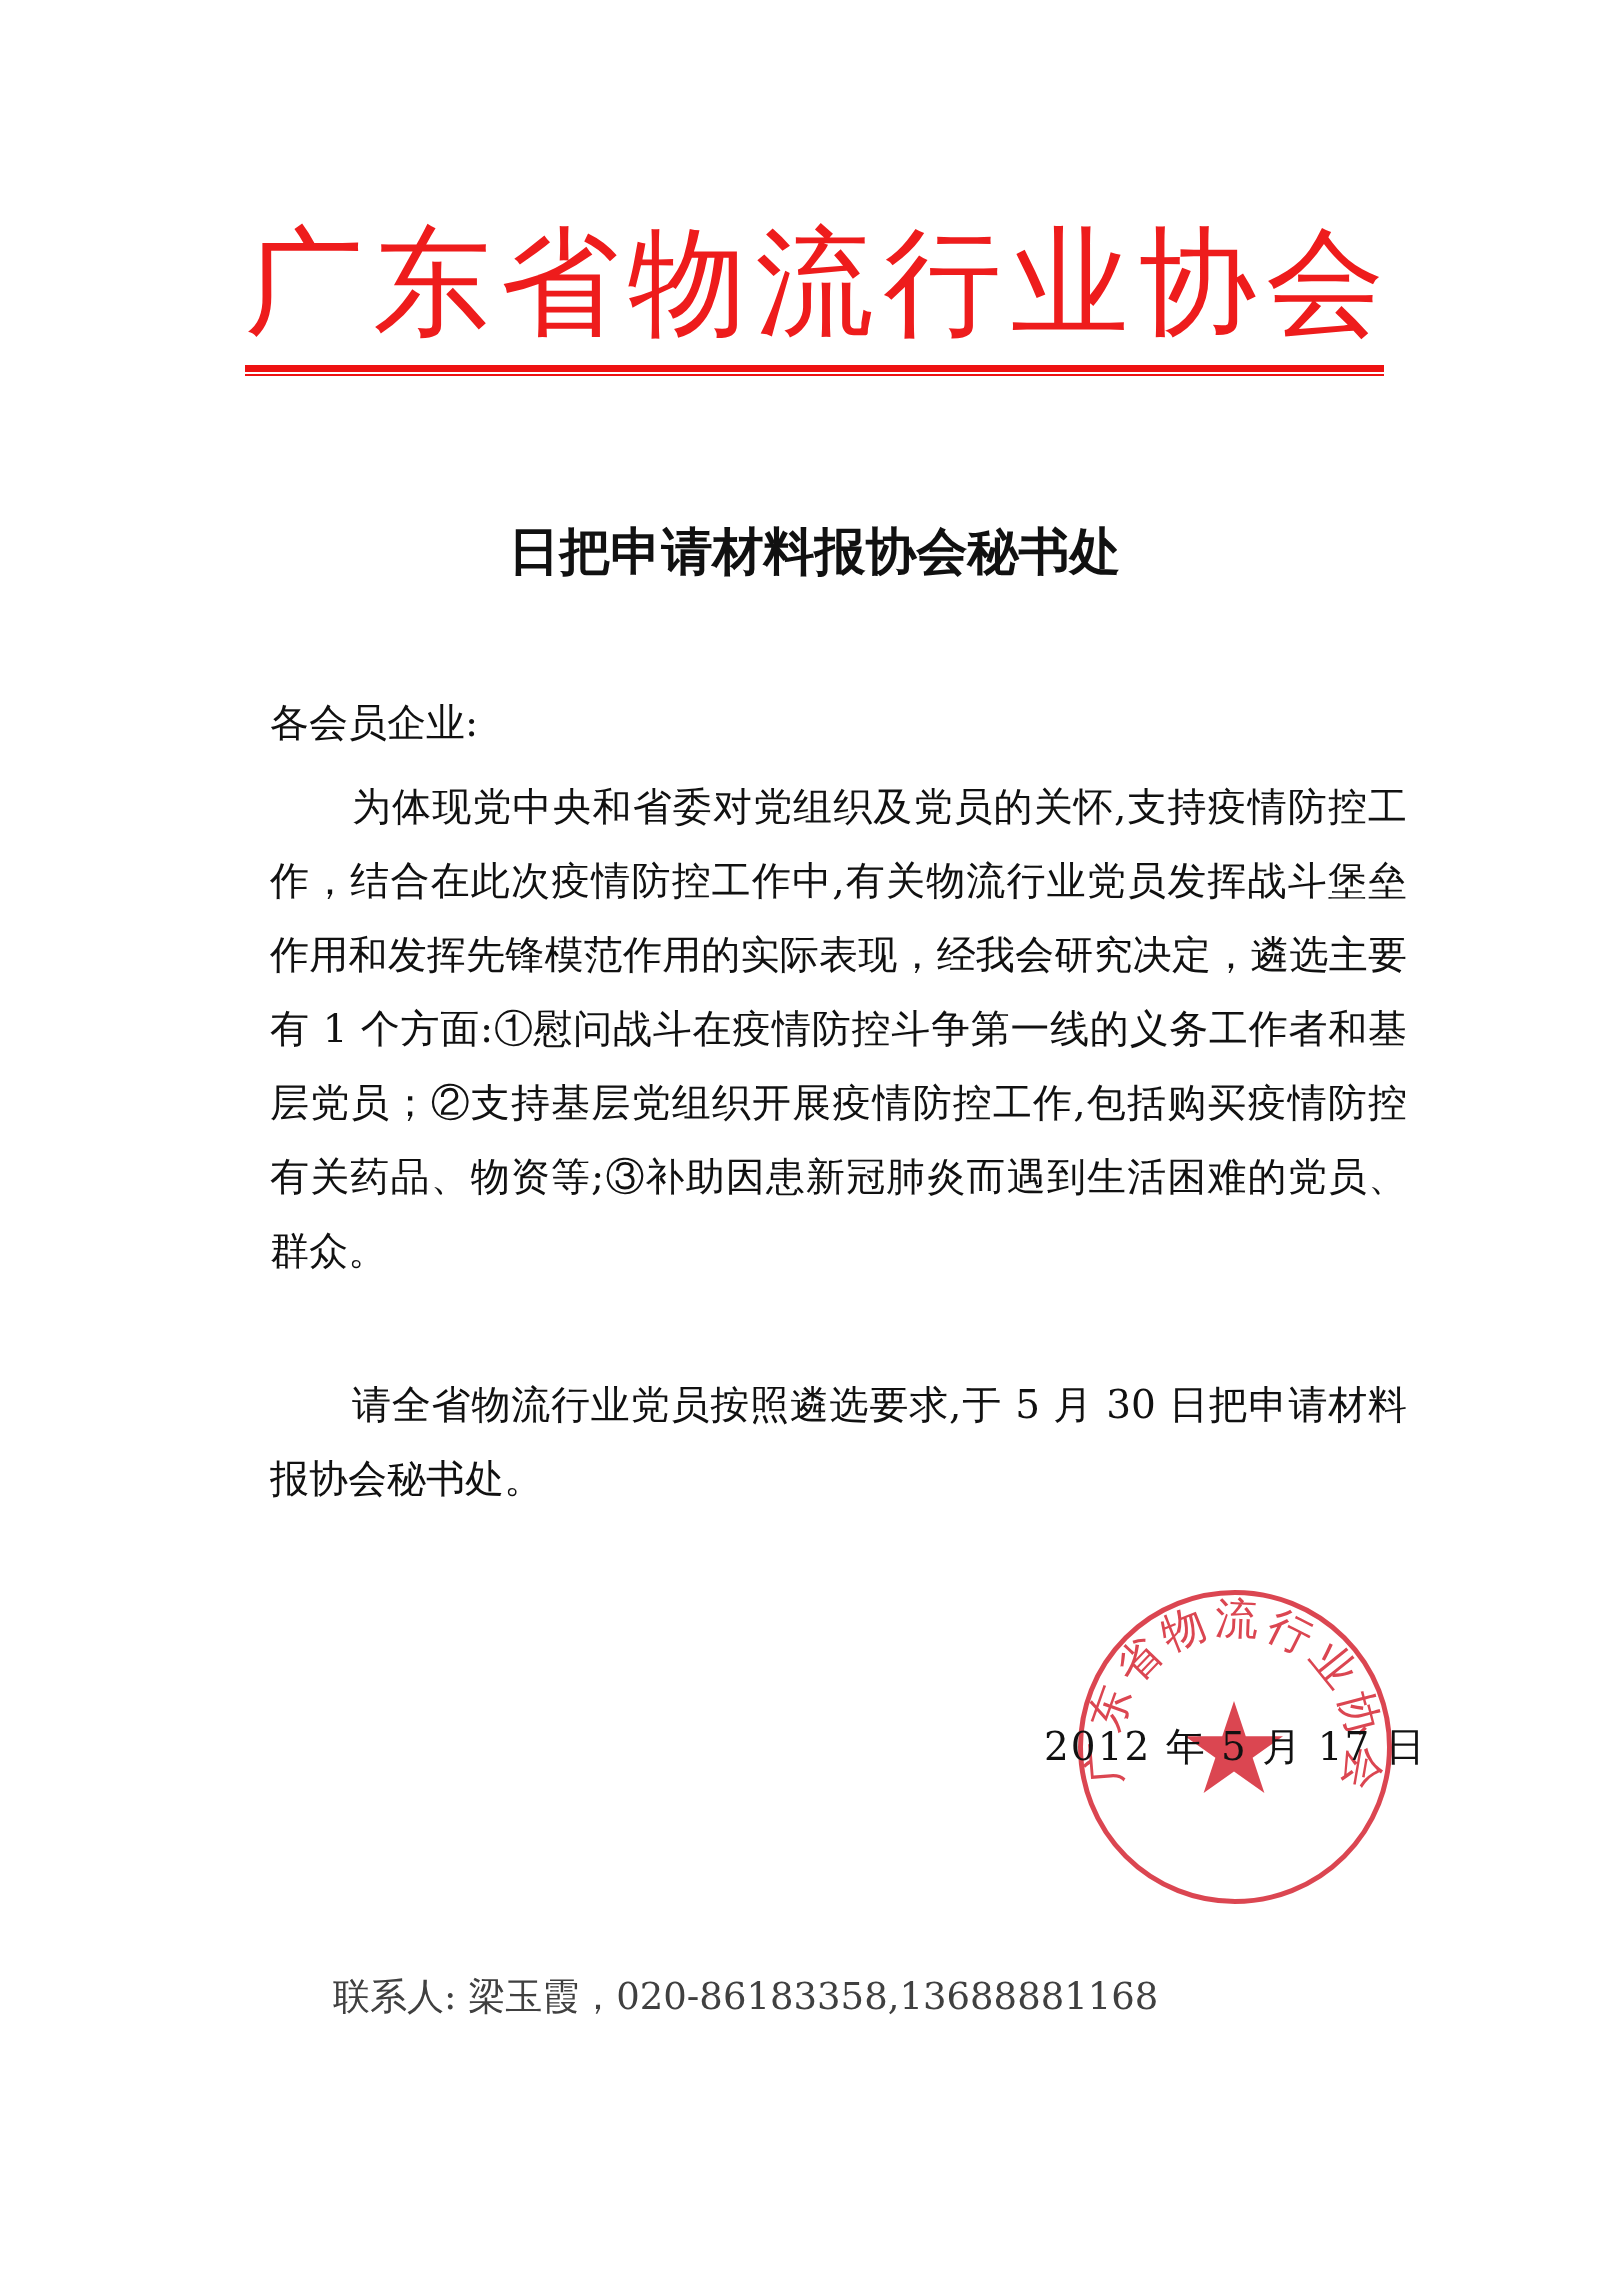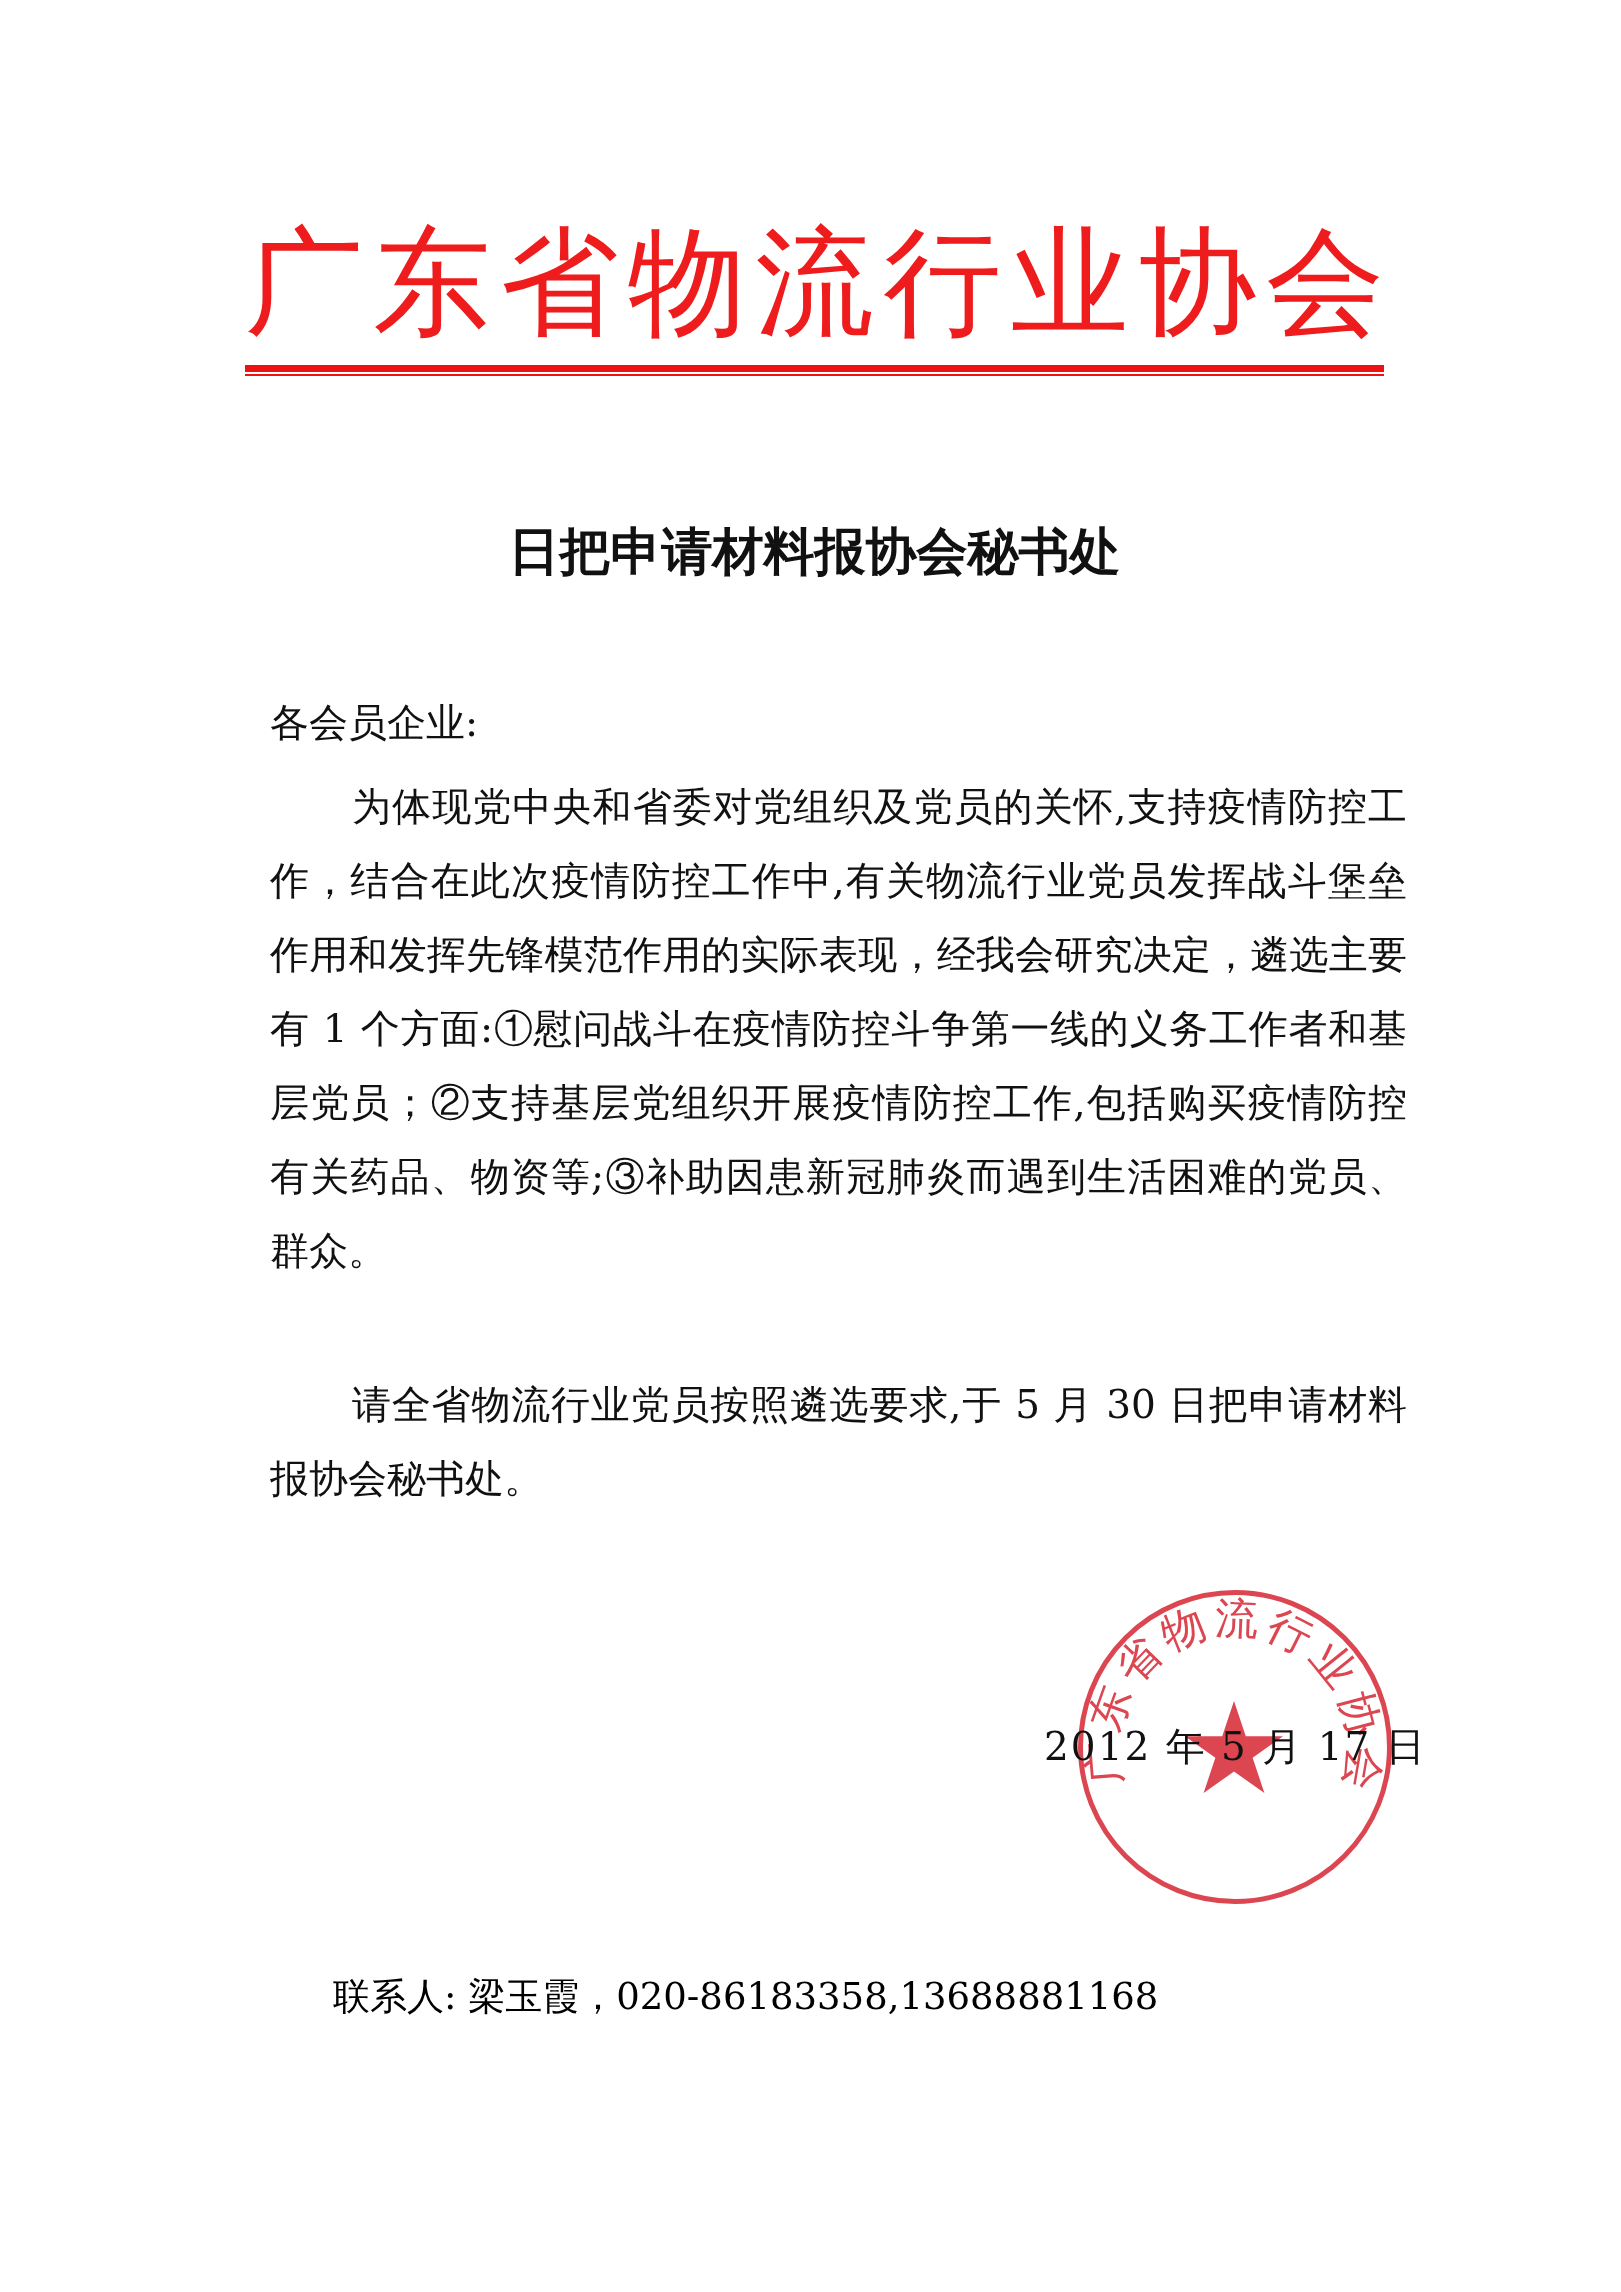--- a/index.html
+++ b/index.html
@@ -33,21 +33,21 @@
     border-radius: 50%; border: 5.9px solid #d8323f; box-sizing: border-box;
     opacity: 0.9;
   }
   .seal svg { position: absolute; left: 0; top: 0; }
   .date {
     position: absolute; left: 1044px; top: 1720px; font-family: "DejaVu Serif", serif;
     font-size: 39px; color: #111; letter-spacing: 2px;
   }
   .contact {
     position: absolute; left: 333px; top: 1972px; font-family: "DejaVu Serif", serif;
-    font-size: 37px; color: #000000;
+    font-size: 37px; color: #404040;
   }
 </style>
 </head>
 <body>
 
 <div class="page">
   <div class="masthead">广东省物流行业协会</div>
   <div class="rule-thick"></div>
   <div class="rule-thin"></div>
 

